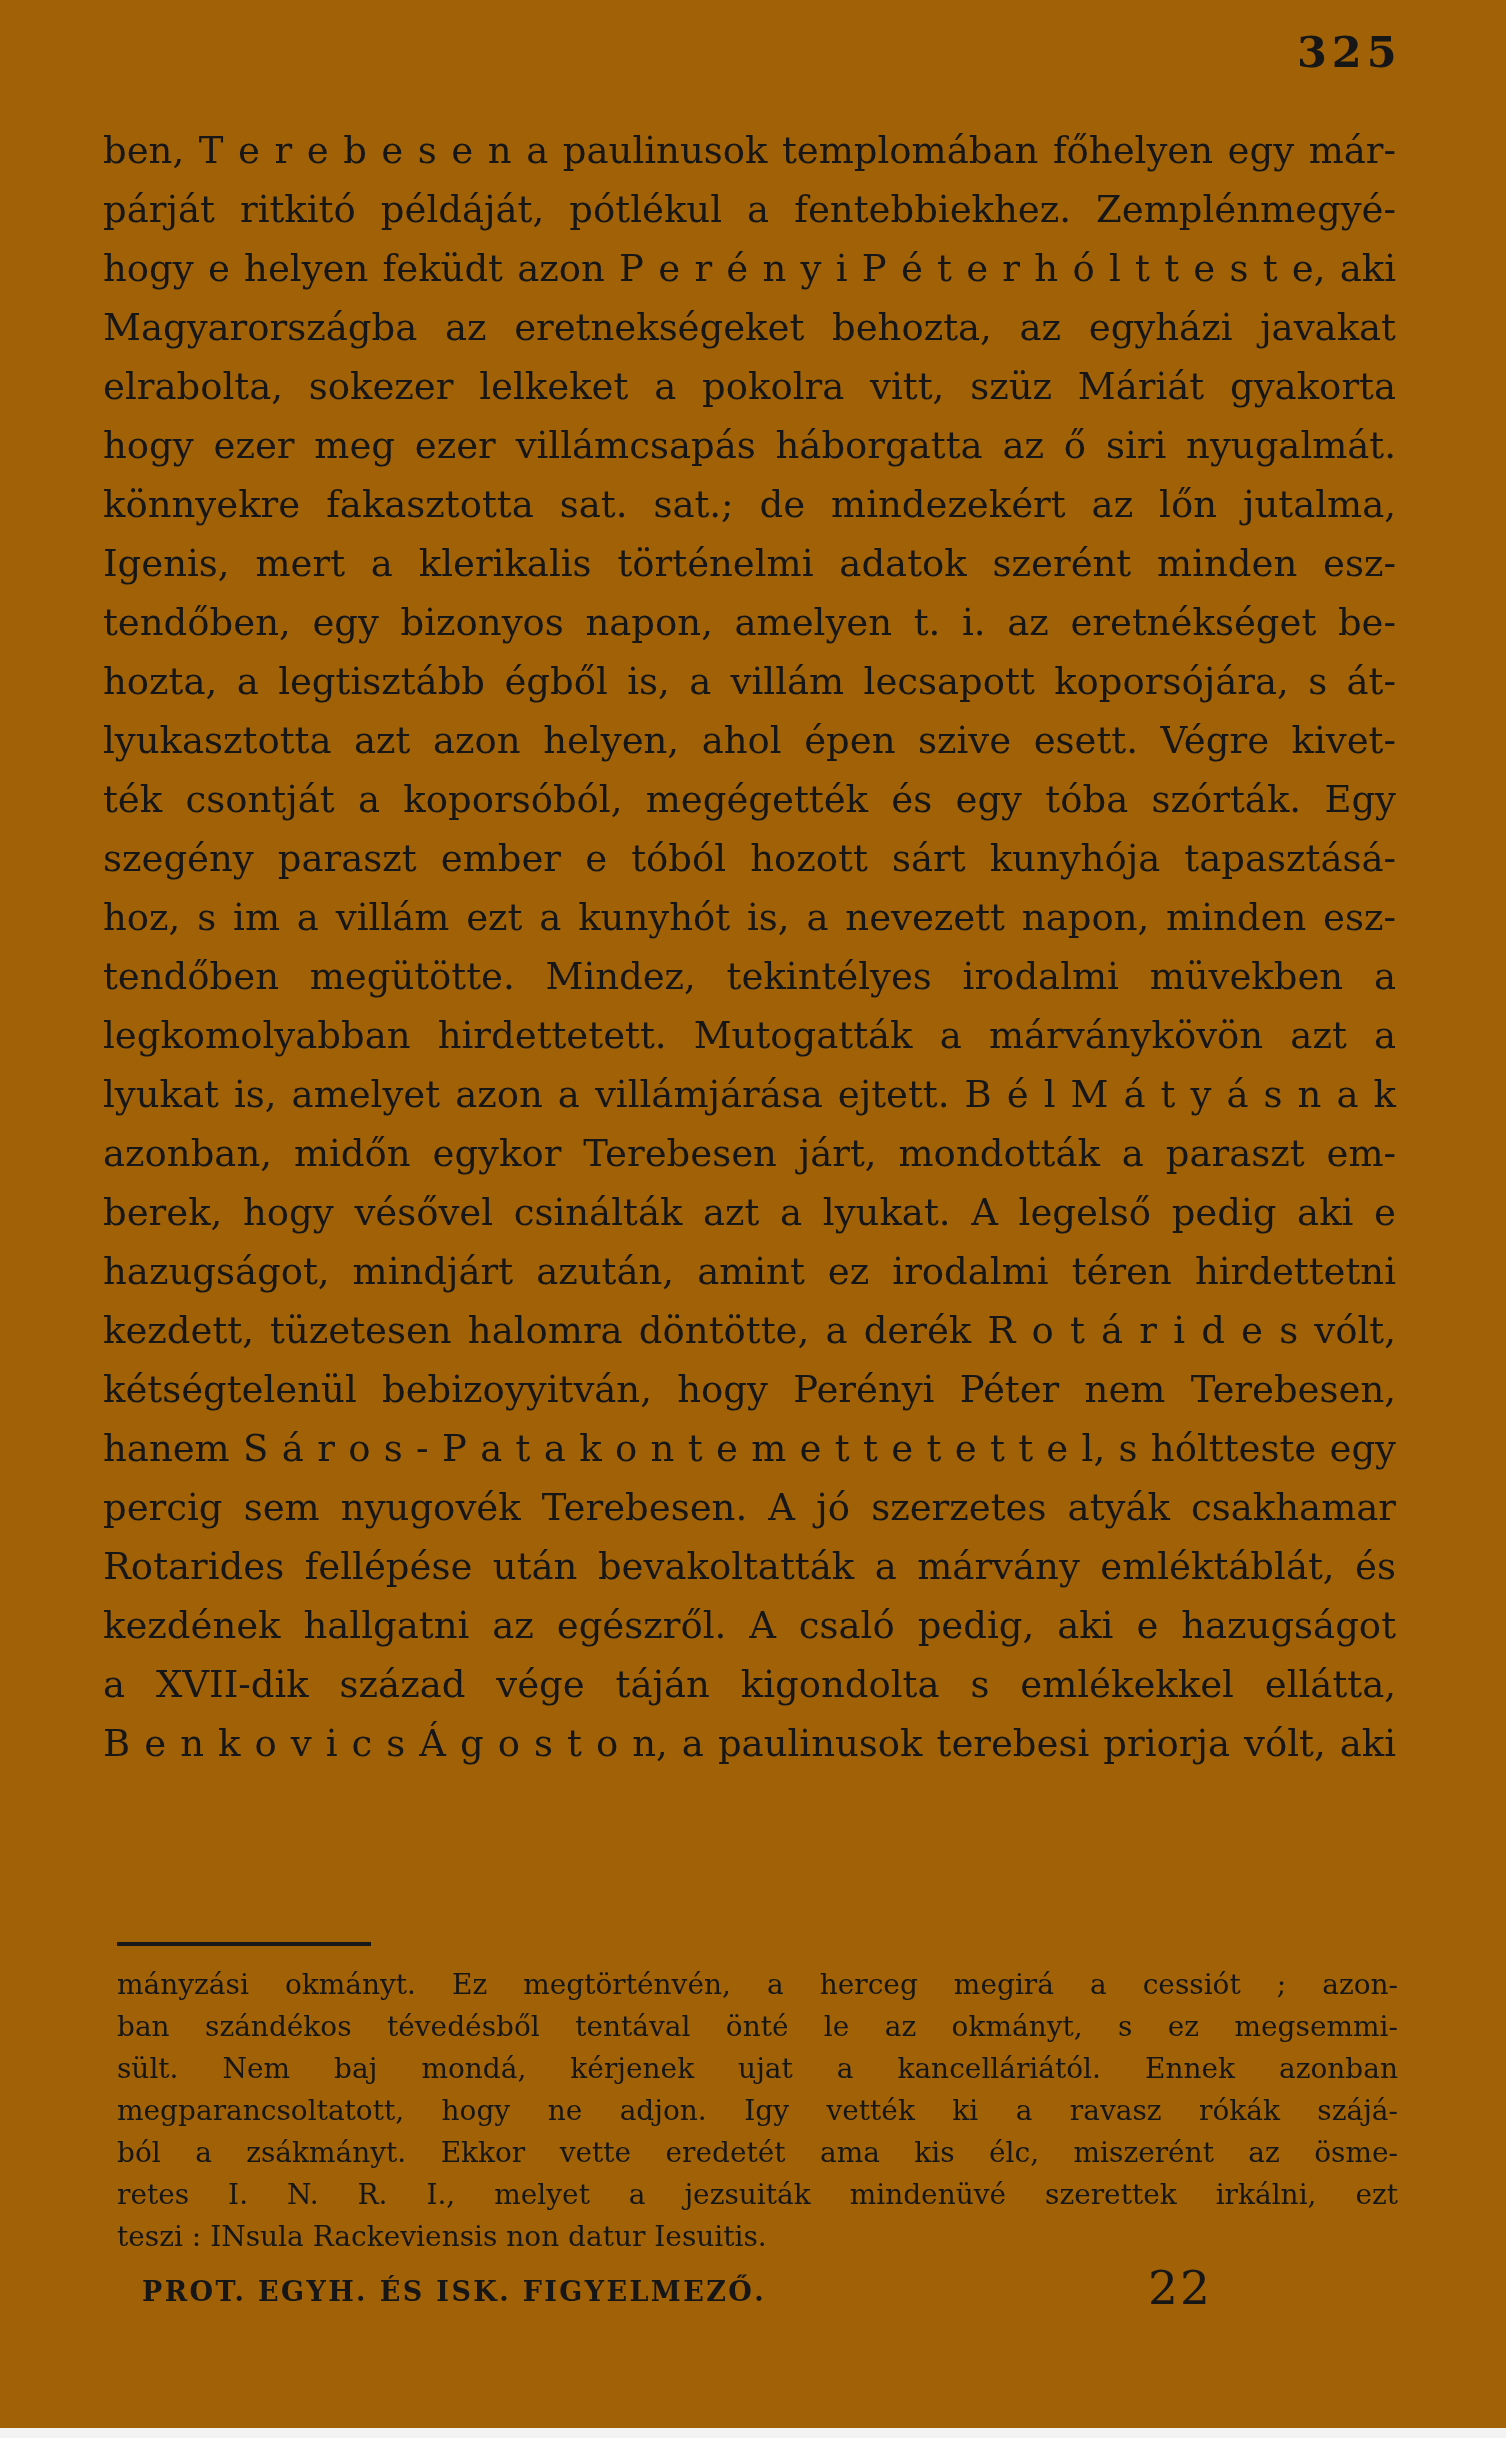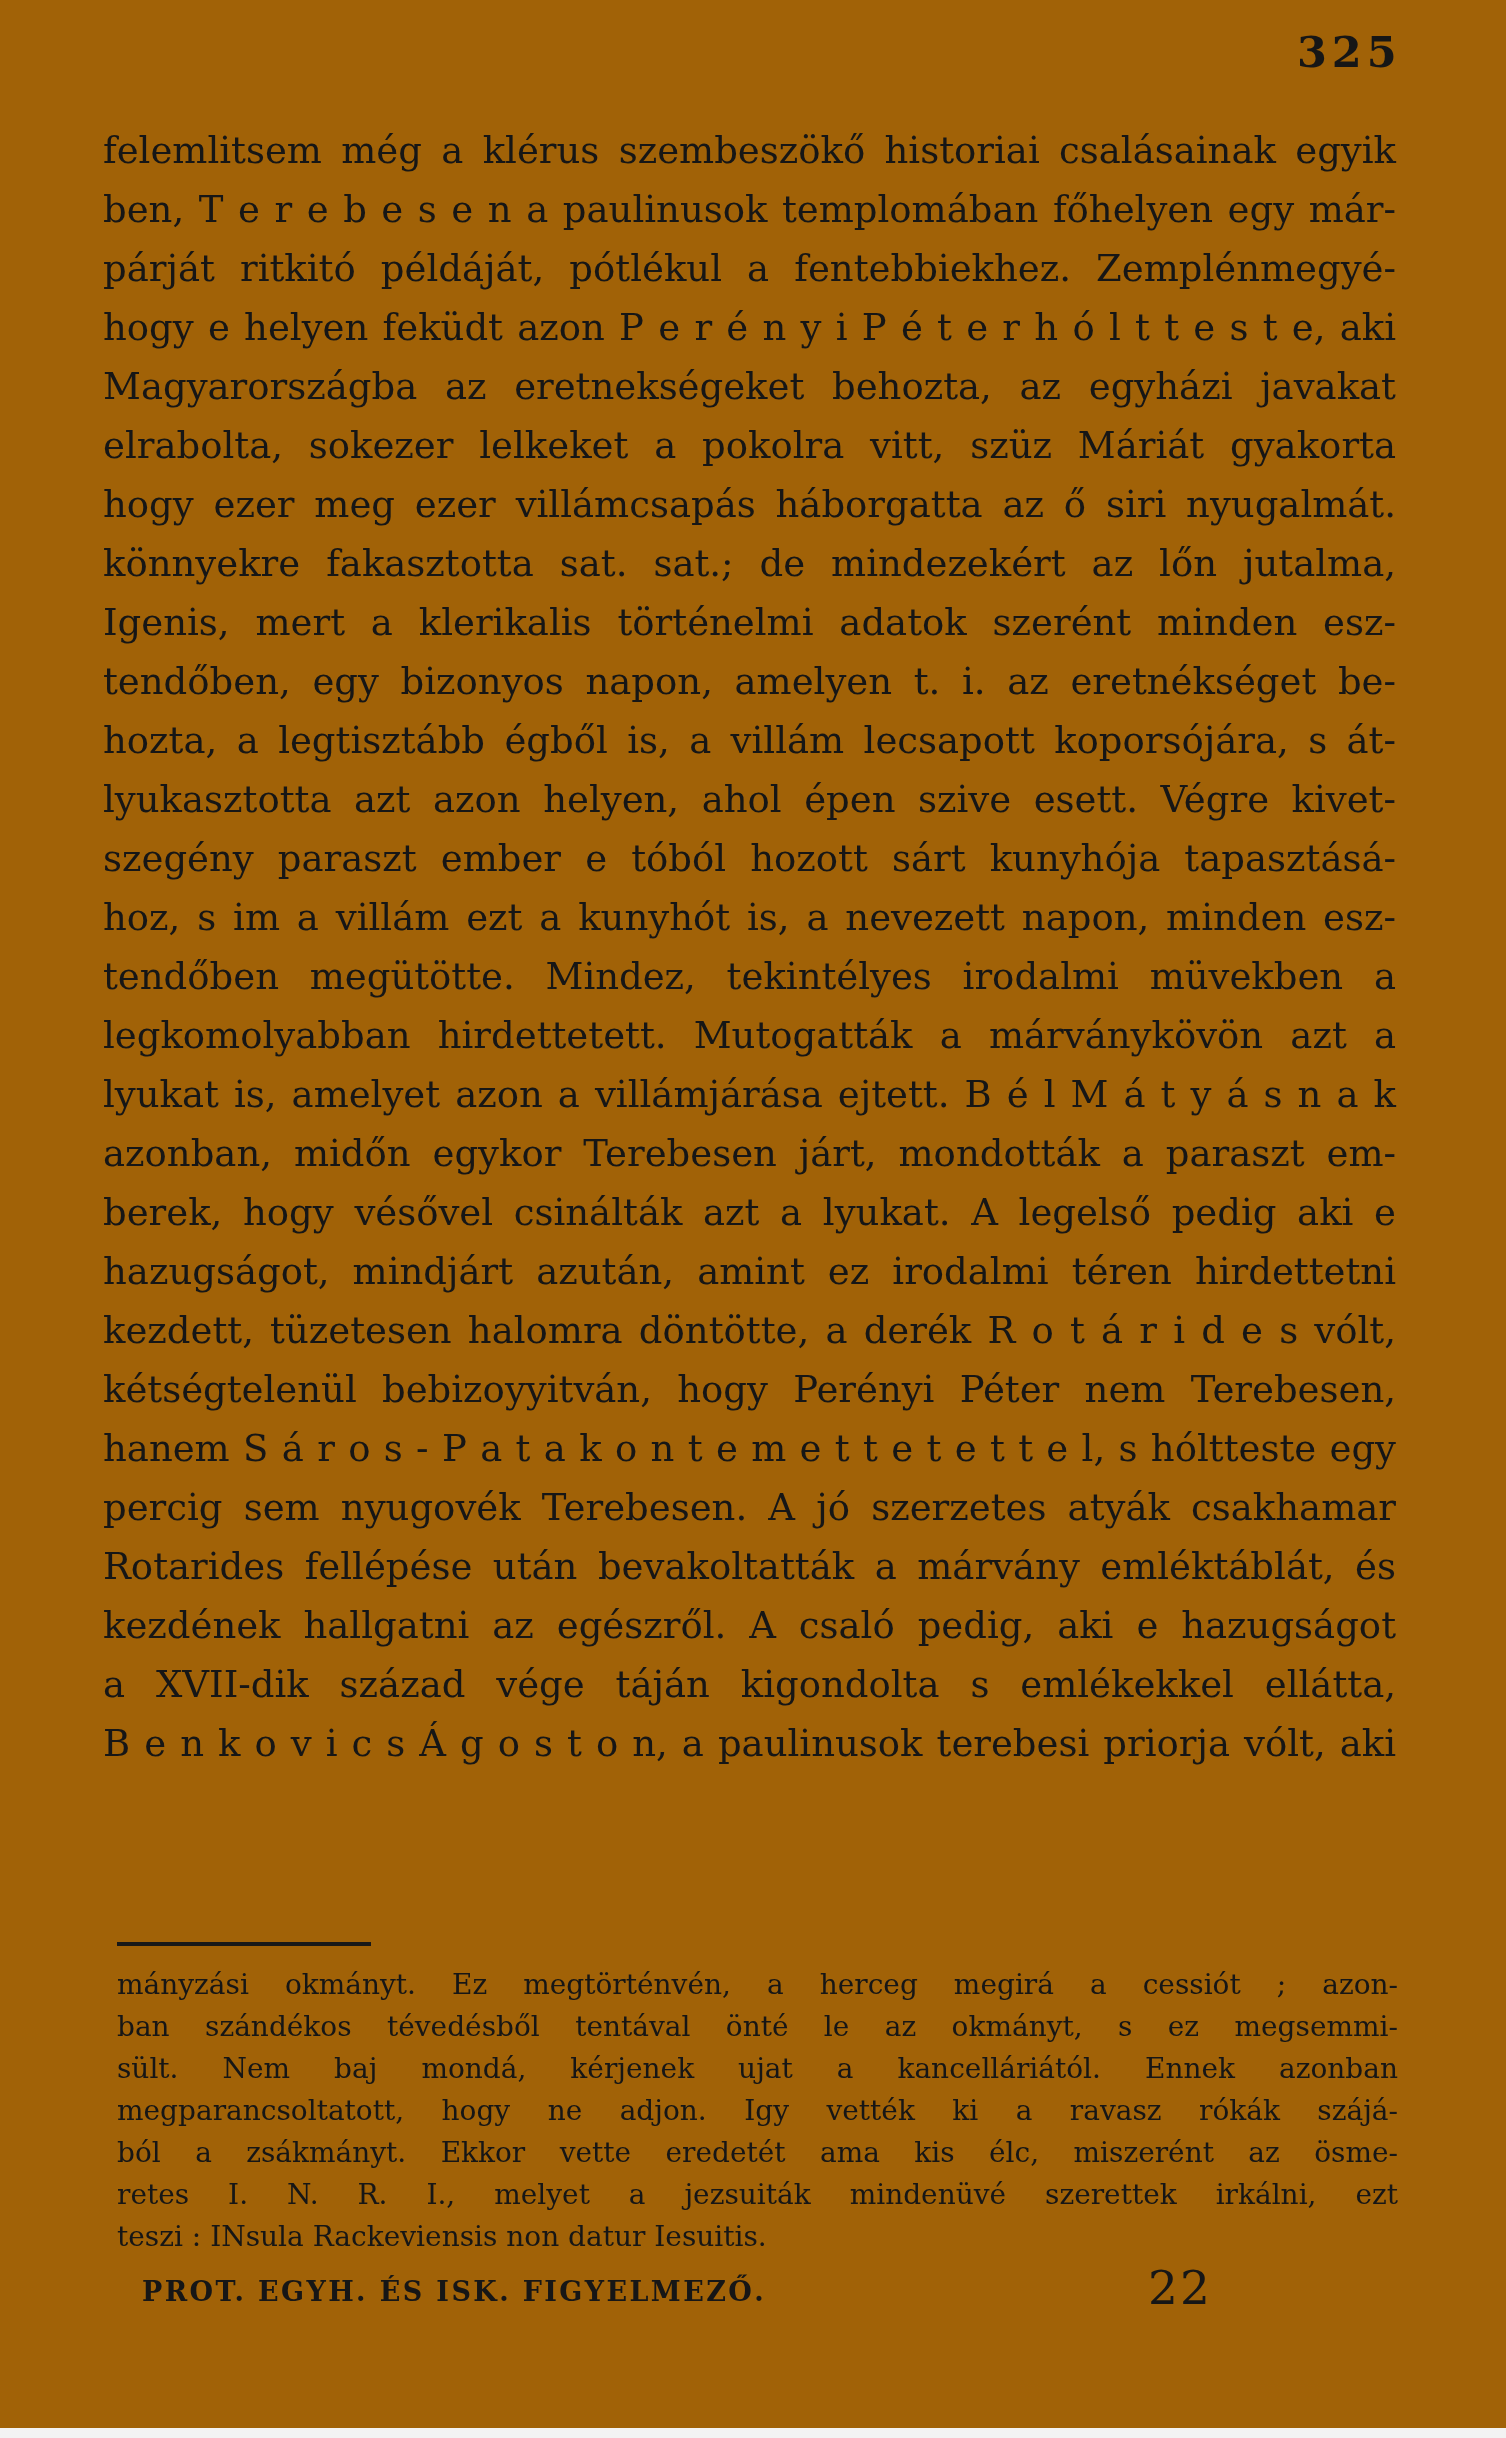--- a/index.html
+++ b/index.html
@@ -95,32 +95,32 @@
   }
 </style>
 </head>
 <body>
 
 <div class="page">
 
   <div class="page-number">325</div>
 
   <div class="body-text">
-      <div class="line">felemlitsem még a klérus szembeszökő historiai csalásainak egyik</div>
       <div class="line">ben, T e r e b e s e n a paulinusok templomában főhelyen egy már-</div>
       <div class="line">párját ritkitó példáját, pótlékul a fentebbiekhez. Zemplénmegyé-</div>
       <div class="line">hogy e helyen feküdt azon P e r é n y i P é t e r h ó l t t e s t e, aki</div>
       <div class="line">Magyarországba az eretnekségeket behozta, az egyházi javakat</div>
       <div class="line">elrabolta, sokezer lelkeket a pokolra vitt, szüz Máriát gyakorta</div>
       <div class="line">hogy ezer meg ezer villámcsapás háborgatta az ő siri nyugalmát.</div>
       <div class="line">könnyekre fakasztotta sat. sat.; de mindezekért az lőn jutalma,</div>
       <div class="line">Igenis, mert a klerikalis történelmi adatok szerént minden esz-</div>
       <div class="line">tendőben, egy bizonyos napon, amelyen t. i. az eretnékséget be-</div>
       <div class="line">hozta, a legtisztább égből is, a villám lecsapott koporsójára, s át-</div>
       <div class="line">lyukasztotta azt azon helyen, ahol épen szive esett. Végre kivet-</div>
+      <div class="line">ték csontját a koporsóból, megégették és egy tóba szórták. Egy</div>
       <div class="line">szegény paraszt ember e tóból hozott sárt kunyhója tapasztásá-</div>
       <div class="line">hoz, s im a villám ezt a kunyhót is, a nevezett napon, minden esz-</div>
       <div class="line">tendőben megütötte. Mindez, tekintélyes irodalmi müvekben a</div>
       <div class="line">legkomolyabban hirdettetett. Mutogatták a márványkövön azt a</div>
       <div class="line">lyukat is, amelyet azon a villámjárása ejtett. B é l M á t y á s n a k</div>
       <div class="line">azonban, midőn egykor Terebesen járt, mondották a paraszt em-</div>
       <div class="line">berek, hogy vésővel csinálták azt a lyukat. A legelső pedig aki e</div>
       <div class="line">hazugságot, mindjárt azután, amint ez irodalmi téren hirdettetni</div>
       <div class="line">kezdett, tüzetesen halomra döntötte, a derék R o t á r i d e s vólt,</div>
       <div class="line">kétségtelenül bebizoyyitván, hogy Perényi Péter nem Terebesen,</div>

